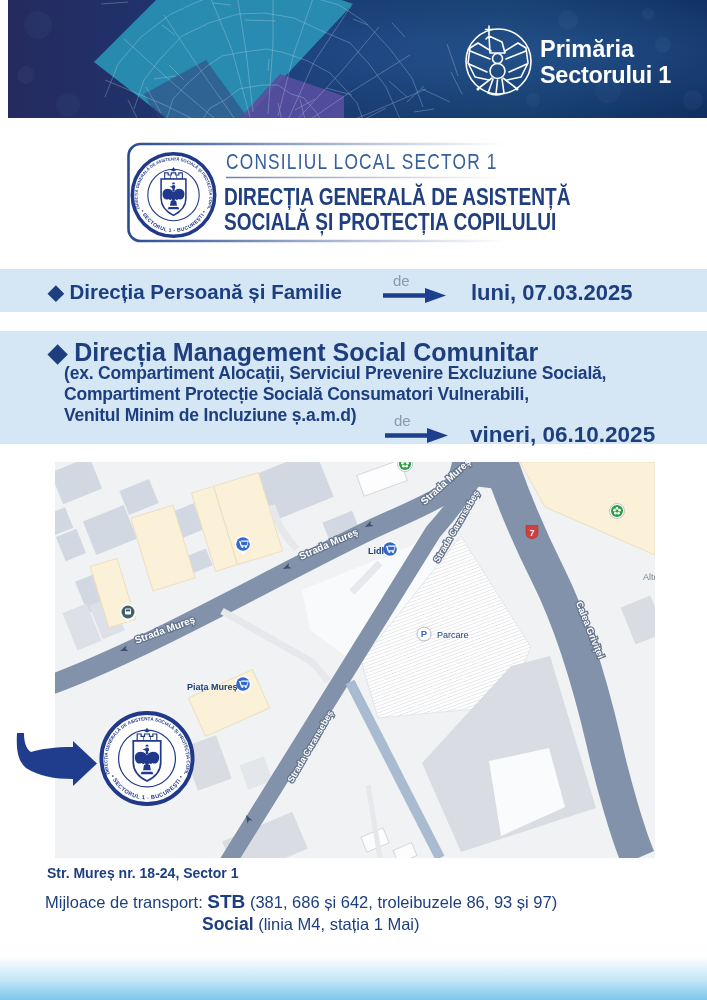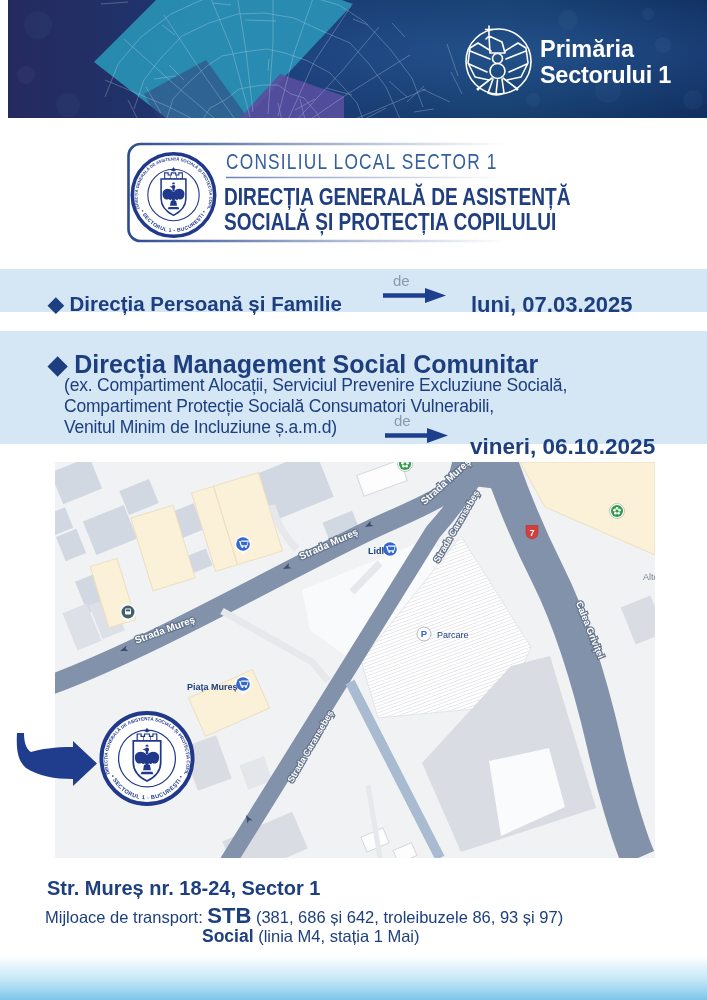--- a/index.html
+++ b/index.html
@@ -1,19 +1,19 @@
 <!DOCTYPE html>
 <html><head>
 <meta charset="utf-8">
 <style>
   html,body{margin:0;padding:0;}
   body{width:707px;height:1000px;position:relative;background:#ffffff;
        font-family:"Liberation Sans",sans-serif;overflow:hidden;}
   .abs{position:absolute;}
-  .navy{color:#1d3f7f;margin-top:12px;}
+  .navy{color:#1d3f7f;}
 </style>
 </head>
 <body>
 
 <div class="abs" style="left:8px;top:0;width:707px;height:118px;">
 <svg width="707" height="118" viewBox="0 0 707 118">
 <defs>
   <linearGradient id="hg" x1="0" y1="0" x2="1" y2="0">
     <stop offset="0" stop-color="#252a5e"></stop>
     <stop offset="0.35" stop-color="#1b3a76"></stop>
@@ -180,21 +180,21 @@
 <svg class="abs" style="left:382px;top:287px;" width="66" height="17" viewBox="0 0 66 17">
 <path d="M1,6.2 H43 V1 L64,8.5 L43,16 V10.8 H1 Z" fill="#1e3f8e"></path>
 </svg>
 
 <div class="abs navy" style="left:471px;top:280px;font-size:22px;font-weight:bold;">luni, 07.03.2025</div>
 
 <div class="abs" style="left:0;top:331px;width:707px;height:113px;background:#d5e6f4;"></div>
 
 <div class="abs navy" style="left:48px;top:338px;font-size:25px;font-weight:bold;">◆&nbsp;Direcția Management Social Comunitar</div>
 
-<div class="abs navy" style="left:64px;top:363px;font-size:17.5px;line-height:21px;letter-spacing:-0.2px;">(ex. Compartiment Alocații, Serviciul Prevenire Excluziune Socială,<br>Compartiment Protecție Socială Consumatori Vulnerabili,<br>Venitul Minim de Incluziune ș.a.m.d)</div>
+<div class="abs navy" style="left:64px;top:363px;font-size:17.5px;line-height:21px;letter-spacing:-0.2px;font-weight:bold;">(ex. Compartiment Alocații, Serviciul Prevenire Excluziune Socială,<br>Compartiment Protecție Socială Consumatori Vulnerabili,<br>Venitul Minim de Incluziune ș.a.m.d)</div>
 
 <div class="abs" style="left:394px;top:412px;font-size:15px;color:#8b9aac;">de</div>
 
 <svg class="abs" style="left:384px;top:427px;" width="66" height="17" viewBox="0 0 66 17">
 <path d="M1,6.2 H43 V1 L64,8.5 L43,16 V10.8 H1 Z" fill="#1e3f8e"></path>
 </svg>
 
 <div class="abs navy" style="left:470px;top:422px;font-size:22.5px;font-weight:bold;">vineri, 06.10.2025</div>
 
 <div class="abs" style="left:0;top:455px;width:707px;height:420px;">
@@ -348,19 +348,19 @@
   </g>
   <text x="437" y="182.5" font-size="9" fill="#1d3f7f" font-family="Liberation Sans,sans-serif">Parcare</text>
 </g>
 
 <path d="M17,278 C16,295 18,306 26,313 C38,321 55,324 73,324 L73,331 L97,308.5 L73,286 L73,292 C55,292 40,294 31,297 C26,294 24,287 24,278 Z" fill="#1f3d8c"></path>
 
 <use href="#emblem" transform="translate(147,303.5) scale(0.49)"></use>
 </svg>
 </div>
 
-<div class="abs navy" style="left:47px;top:865px;font-size:20px;font-weight:bold;">Str. Mureș nr. 18-24, Sector 1</div>
-
-<div class="abs navy" style="left:45px;top:891px;font-size:16.5px;">Mijloace de transport: <b style="font-size:22px;">STB</b> (381, 686 și 642, troleibuzele 86, 93 și 97)</div>
+<div class="abs navy" style="left:47px;top:865px;font-size:14px;font-weight:bold;">Str. Mureș nr. 18-24, Sector 1</div>
+
+<div class="abs navy" style="left:45px;top:891px;font-size:16.5px;">Mijloace de transport: <b style="font-size:19px;">STB</b> (381, 686 și 642, troleibuzele 86, 93 și 97)</div>
 
 <div class="abs navy" style="left:202px;top:914px;font-size:16.5px;"><b style="font-size:17.5px;">Social</b> (linia M4, stația 1 Mai)</div>
 
 <div class="abs" style="left:0;top:956px;width:707px;height:44px;background:linear-gradient(180deg,rgba(255,255,255,0) 0%,#c3e6f7 55%,#7cc6ea 100%);"></div>
 
 </body></html>

